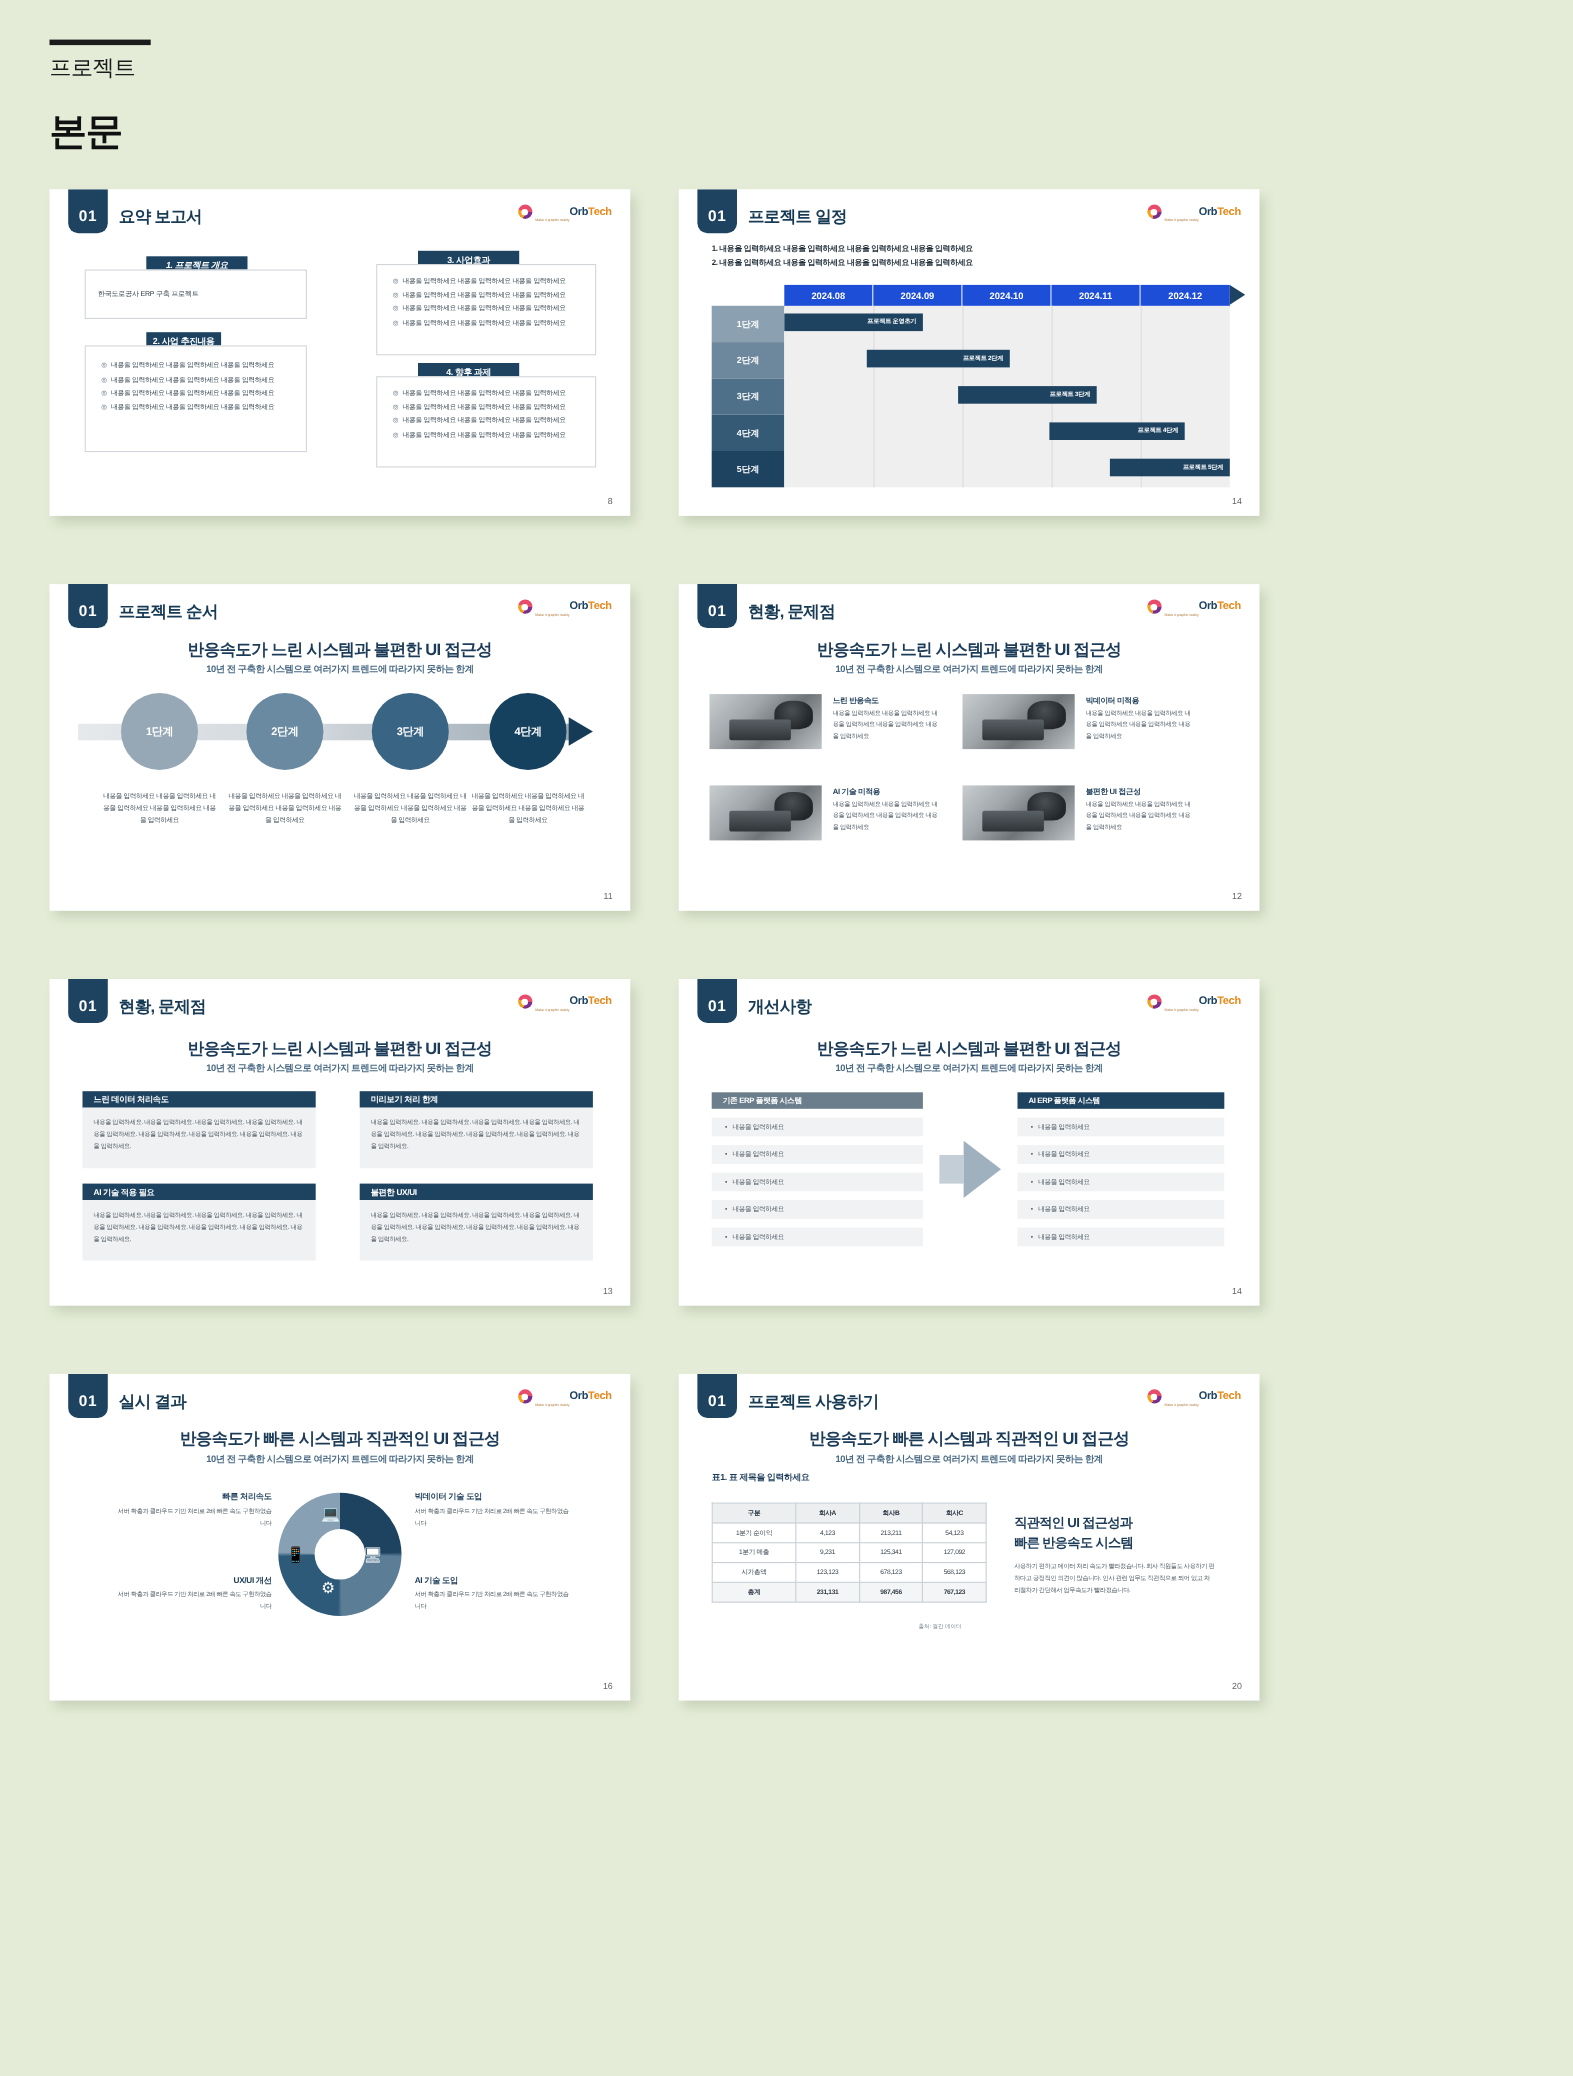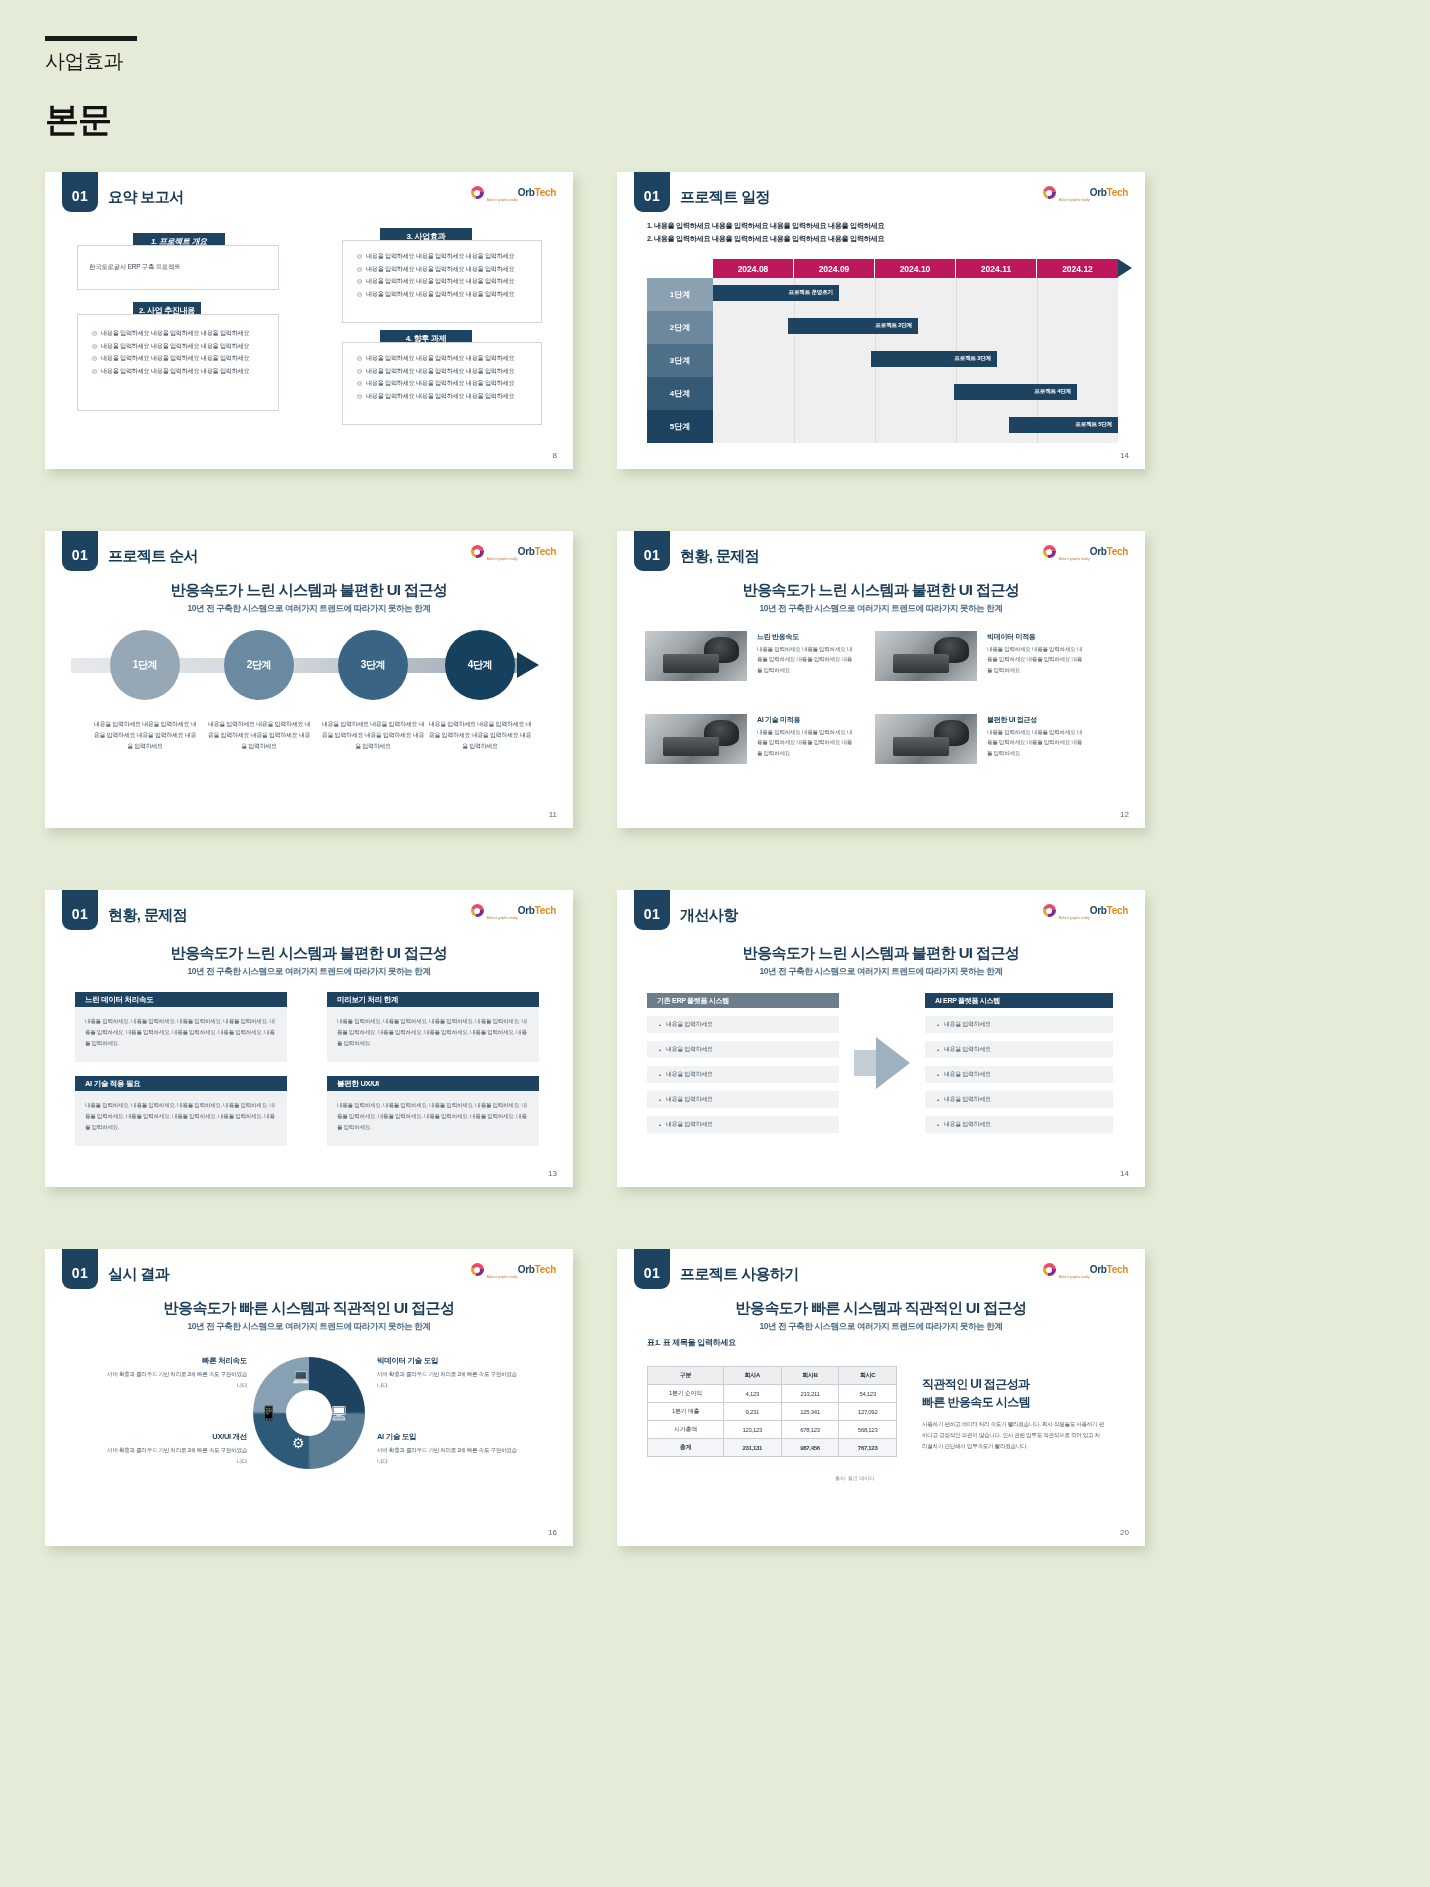--- a/index.html
+++ b/index.html
@@ -88,21 +88,21 @@
   }
   .bul-list { position:absolute; font-size:6.2px; color:#30404d; line-height:1.95; letter-spacing:-0.3px; }
   .bul-list div::before { content:"\25CE"; margin-right:4px; color:#5a6b79; font-size:6px; }
   .plain-txt { position:absolute; font-size:6.4px; color:#2c3a46; letter-spacing:-0.2px; }
 
   
   .num-list { position:absolute; font-size:7.2px; color:#22303c; line-height:1.85; font-weight:700; letter-spacing:-0.35px; }
   .gantt { position:absolute; }
   .gantt-head { display:flex; position:absolute; top:0; left:0; }
   .gh-cell {
-    height:20px; background:#be185d; color:#fff; font-size:8.5px; font-weight:700;
+    height:20px; background:#1d4ed8; color:#fff; font-size:8.5px; font-weight:700;
     display:flex; align-items:center; justify-content:center; border-right:1px solid #fff;
   }
   .gantt-body { position:absolute; top:19px; left:0; display:flex; }
   .g-labels { width:66px; }
   .g-lab {
     height:33px; color:#fff; font-size:8px; font-weight:700;
     display:flex; align-items:center; justify-content:center;
   }
   .g-area { position:relative; background:#efefef; }
   .g-row { height:33px; position:relative; }
@@ -208,21 +208,21 @@
   table.kpi tr.total td { background:#f4f5f6; font-weight:700; }
   .tb-src { position:absolute; font-size:5px; color:#7b8690; }
   .rt-head { position:absolute; font-size:12px; font-weight:700; color:#1b3b58; line-height:1.5; letter-spacing:-0.6px; }
   .rt-body { position:absolute; font-size:5.6px; color:#4c5862; line-height:1.95; letter-spacing:-0.3px; }
 </style>
 </head>
 <body>
 
 <div id="page-header">
   <div class="hdr-rule"></div>
-  <div class="hdr-sub">사업효과</div>
+  <div class="hdr-sub">프로젝트</div>
   <div class="hdr-title">본문</div>
 </div>
 
 <div id="slide-grid">
 
   <div class="slide">
     <div class="s-badge">01</div>
     <div class="s-title">요약 보고서</div>
     <div class="s-logo">
       <span class="orb"></span>

